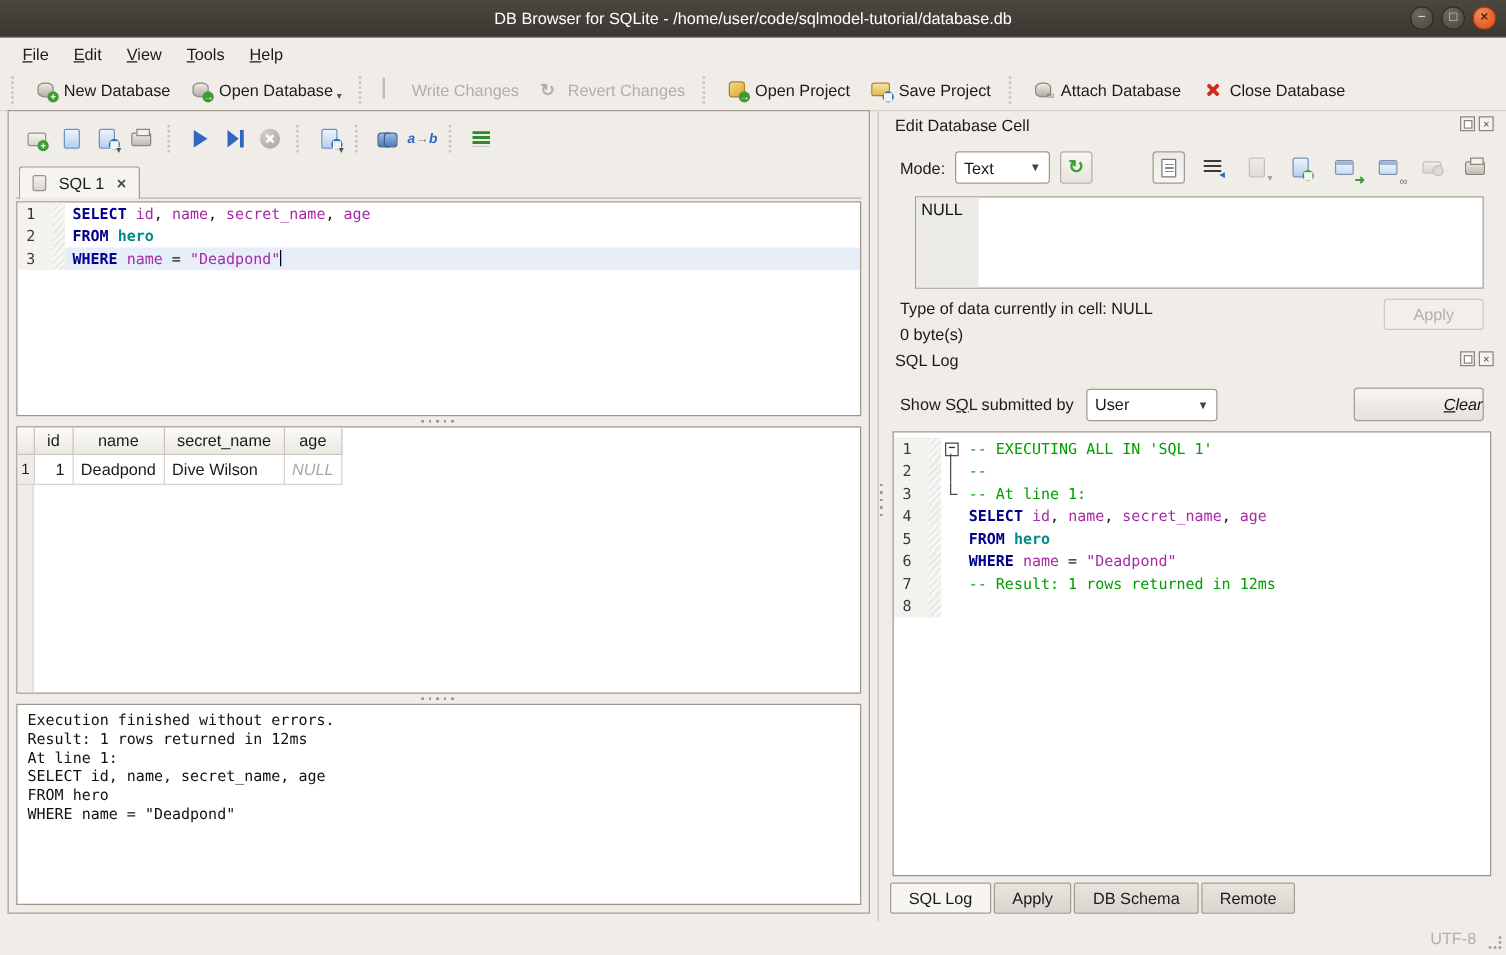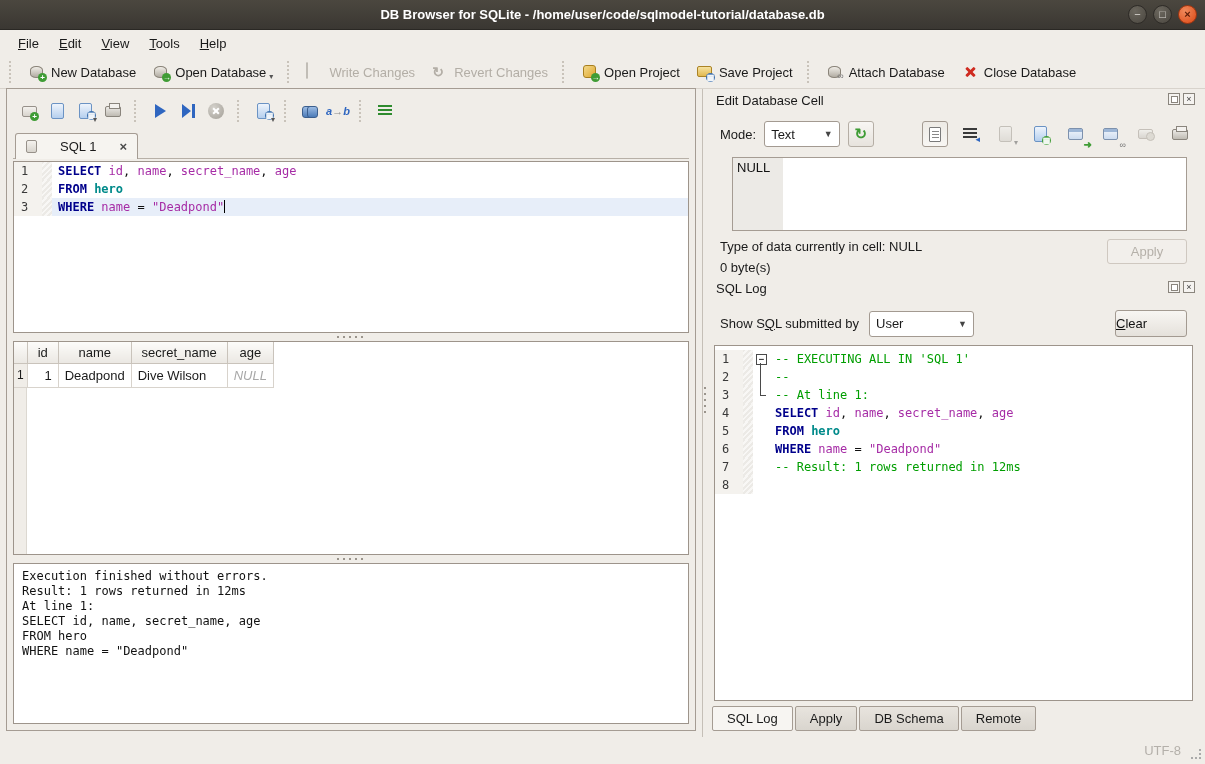--- a/index.html
+++ b/index.html
@@ -2,21 +2,21 @@
 <html><head>
 <meta charset="utf-8">
 <style>
   * { margin:0; padding:0; box-sizing:border-box; }
   html,body { width:1205px; height:764px; }
   body { font-family:"Liberation Sans", sans-serif; font-size:13px; color:#1a1a1a; background:#f0ede8; overflow:hidden; }
   .window { width:1205px; height:764px; display:flex; flex-direction:column; background:#f0ede8; }
 
   
   .titlebar { height:30px; background:linear-gradient(#4b473f,#3a3732); display:flex; align-items:center; position:relative; flex:none; border-bottom:1px solid #2a2824;}
-  .titlebar .title { position:absolute; left:0; right:0; text-align:center; color:#fff; font-weight:bold; font-size:13px; }
+  .titlebar .title { position:absolute; left:0; right:0; text-align:center; color:#fff; font-weight:normal; font-size:13px; }
   .winbtns { position:absolute; right:8px; top:5px; display:flex; gap:6px; }
   .winbtn { width:19px; height:19px; border-radius:50%; background:radial-gradient(circle at 35% 30%,#6b675e,#4a463f); border:1px solid #2e2b27; color:#dcd9d4; font-size:11px; line-height:17px; text-align:center; cursor:default; }
   .winbtn.close { background:radial-gradient(circle at 35% 30%,#f08a5c,#dd4814); border-color:#a33610; color:#5e1d07; font-weight:bold; }
 
   
   .menubar { height:26px; display:flex; align-items:center; padding-left:8px; background:#f0ede8; flex:none; }
   .menu-item { padding:4px 10px; }
   .menu-item u { text-decoration:underline; }
 
   
@@ -65,21 +65,21 @@
   .stopc::before,.stopc::after { content:""; position:absolute; left:7px; top:4px; width:2px; height:8px; background:#fff; }
   .stopc::before { transform:rotate(45deg);} .stopc::after { transform:rotate(-45deg);}
   .binoc { width:16px; height:10px; position:relative; }
   .binoc::before,.binoc::after { content:""; position:absolute; top:0; width:9px; height:10px; border-radius:3px; background:linear-gradient(#9cbce4,#4d7cb8); border:1px solid #3c5f8e; }
   .binoc::before { left:0; } .binoc::after { right:0; }
   .ab { font:italic bold 11px "Liberation Sans",sans-serif; color:#2f66c0; }
   .fmt { width:14px; height:12px; background:repeating-linear-gradient(#2e8b2e 0 2px, transparent 2px 4px); }
 
   
   .subtab-row { height:30px; display:flex; align-items:flex-end; flex:none; border-bottom:1px solid #b7b0a7; }
-  .subtab { display:flex; align-items:center; gap:23px; background:#f6f4f0; border:1px solid #a59c93; border-bottom:none; border-radius:3px 3px 0 0; padding:5px 10px; margin-left:2px; position:relative; top:1px; }
+  .subtab { display:flex; align-items:center; gap:10px; background:#f6f4f0; border:1px solid #a59c93; border-bottom:none; border-radius:3px 3px 0 0; padding:5px 10px; margin-left:2px; position:relative; top:1px; }
   .subtab .close-x { color:#4a4a4a; font-weight:bold; font-size:13px; line-height:10px; }
 
   
   .editor { height:172px; background:#fff; border:1px solid #9d948b; margin-top:2px; flex:none; overflow:hidden; font-family:"DejaVu Sans Mono",monospace; font-size:12px; }
   .code-line { display:flex; height:18px; line-height:18px; white-space:pre; }
   .code-line.hl .code-area { background:#e7eef9; }
   .ln { width:28px; flex:none; background:#f4f2ee; color:#3a3a3a; padding-left:7px; font-size:12px; }
   .hatch { width:10px; flex:none; background:repeating-linear-gradient(135deg,#eceae6 0 2px,#f8f7f5 2px 4px); }
   .fold { width:16px; flex:none; position:relative; background:#fff; }
   .fold.box::before { content:"−"; position:absolute; left:3px; top:4px; width:9px; height:9px; border:1px solid #4a4a4a; background:#fff; font:bold 9px/8px "DejaVu Sans Mono",monospace; text-align:center; color:#333; }
@@ -144,21 +144,21 @@
   .cell-box { height:74px; flex:none; margin:4px 12px 6px 22px; border:1px solid #a59c93; background:#fff; position:relative; }
   .cell-box .nullcol { position:absolute; left:0; top:0; bottom:0; width:50px; background:#eceae6; }
   .cell-box .cell-value { position:absolute; left:4px; top:2px; font-size:13px; color:#111; }
 
   .cell-info { flex:none; position:relative; padding:2px 12px 6px 10px; }
   .cell-info .line1 { margin-bottom:6px; }
   .apply-btn { position:absolute; right:12px; top:2px; width:80px; height:25px; border:1px solid #cfc8c0; border-radius:3px; background:#f2efeb; color:#b5b0a9; text-align:center; line-height:23px; }
 
   .filter-row { display:flex; align-items:center; padding:7px 12px 8px 10px; flex:none; }
   .user-select { width:105px; margin-left:10px; }
-  .clear-btn { margin-left:auto; width:72px; height:27px; border:1px solid #a39a91; border-radius:3px; background:linear-gradient(#f8f6f3,#e5e1db); text-align:left; line-height:25px; color:#111; }
+  .clear-btn { margin-left:auto; width:104px; height:27px; border:1px solid #a39a91; border-radius:3px; background:linear-gradient(#f8f6f3,#e5e1db); text-align:right; line-height:25px; color:#111;font-style:italic; }
 
   .log-box { flex:1; background:#fff; border:1px solid #9d948b; margin:0 6px 0 4px; min-height:0; overflow:hidden; font-family:"DejaVu Sans Mono",monospace; font-size:12px; padding-top:4px; }
 
   .bottom-tabs { height:36px; flex:none; display:flex; align-items:flex-start; padding:5px 0 0 2px; gap:2px; }
   .btab { padding:4px 14px; border:1px solid #a59c93; background:linear-gradient(#e8e4de,#d9d5ce); border-radius:2px; height:25px; }
   .btab.active { background:#f7f5f2; }
 
   
   .statusbar { height:27px; flex:none; display:flex; align-items:center; justify-content:flex-end; padding-right:24px; position:relative; }
   .encoding { color:#b4b0aa; }

